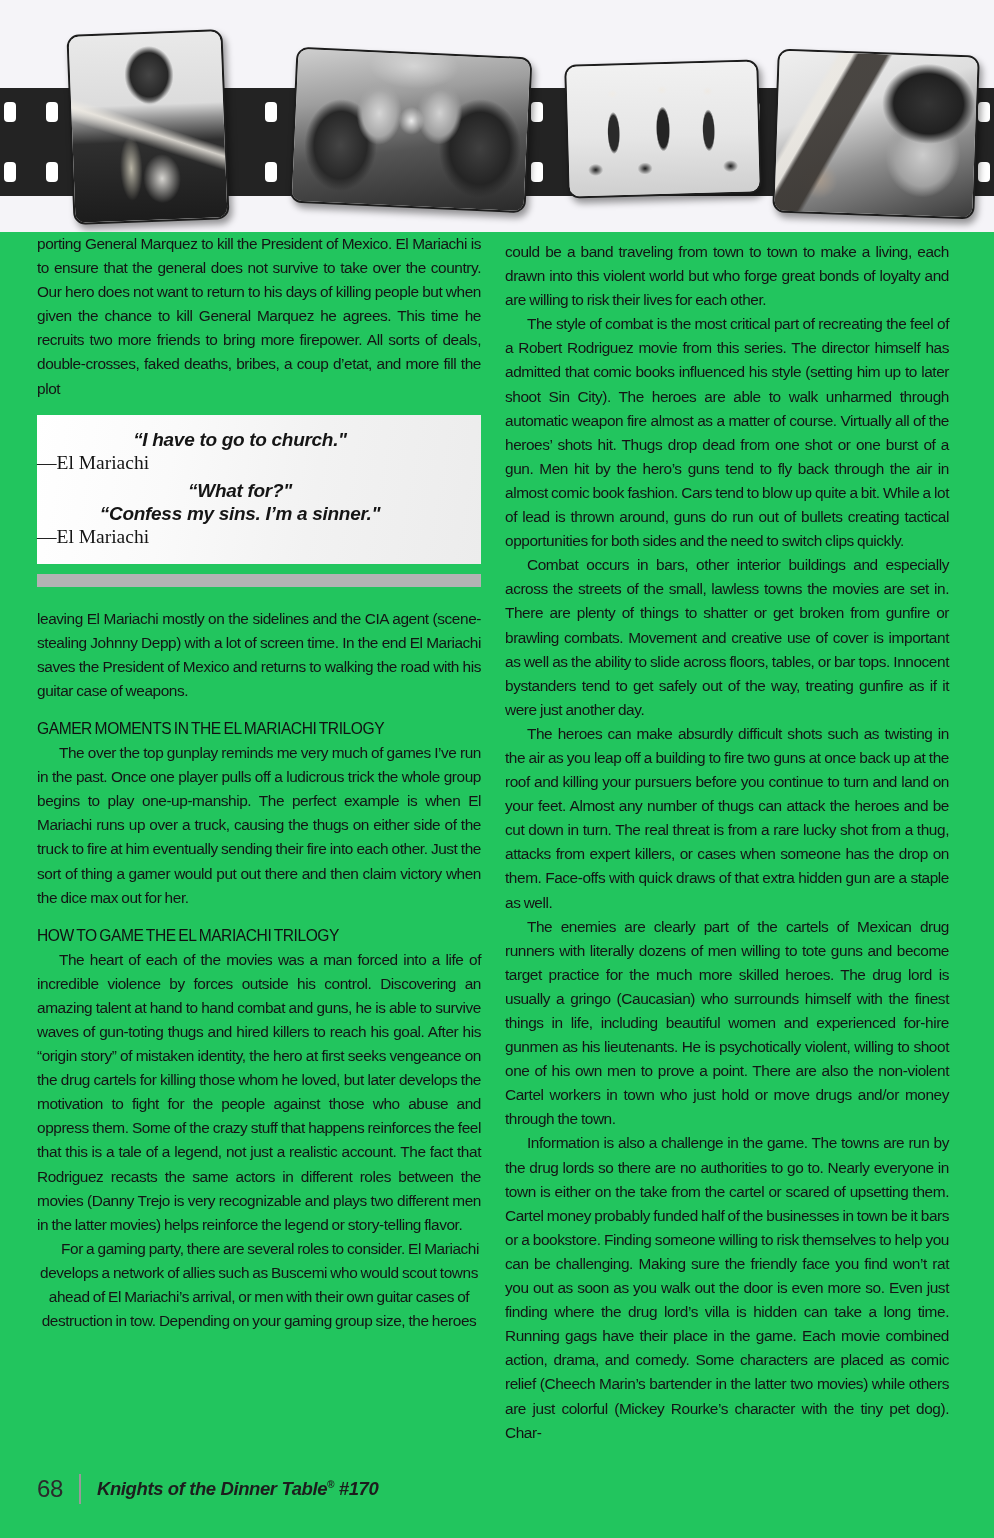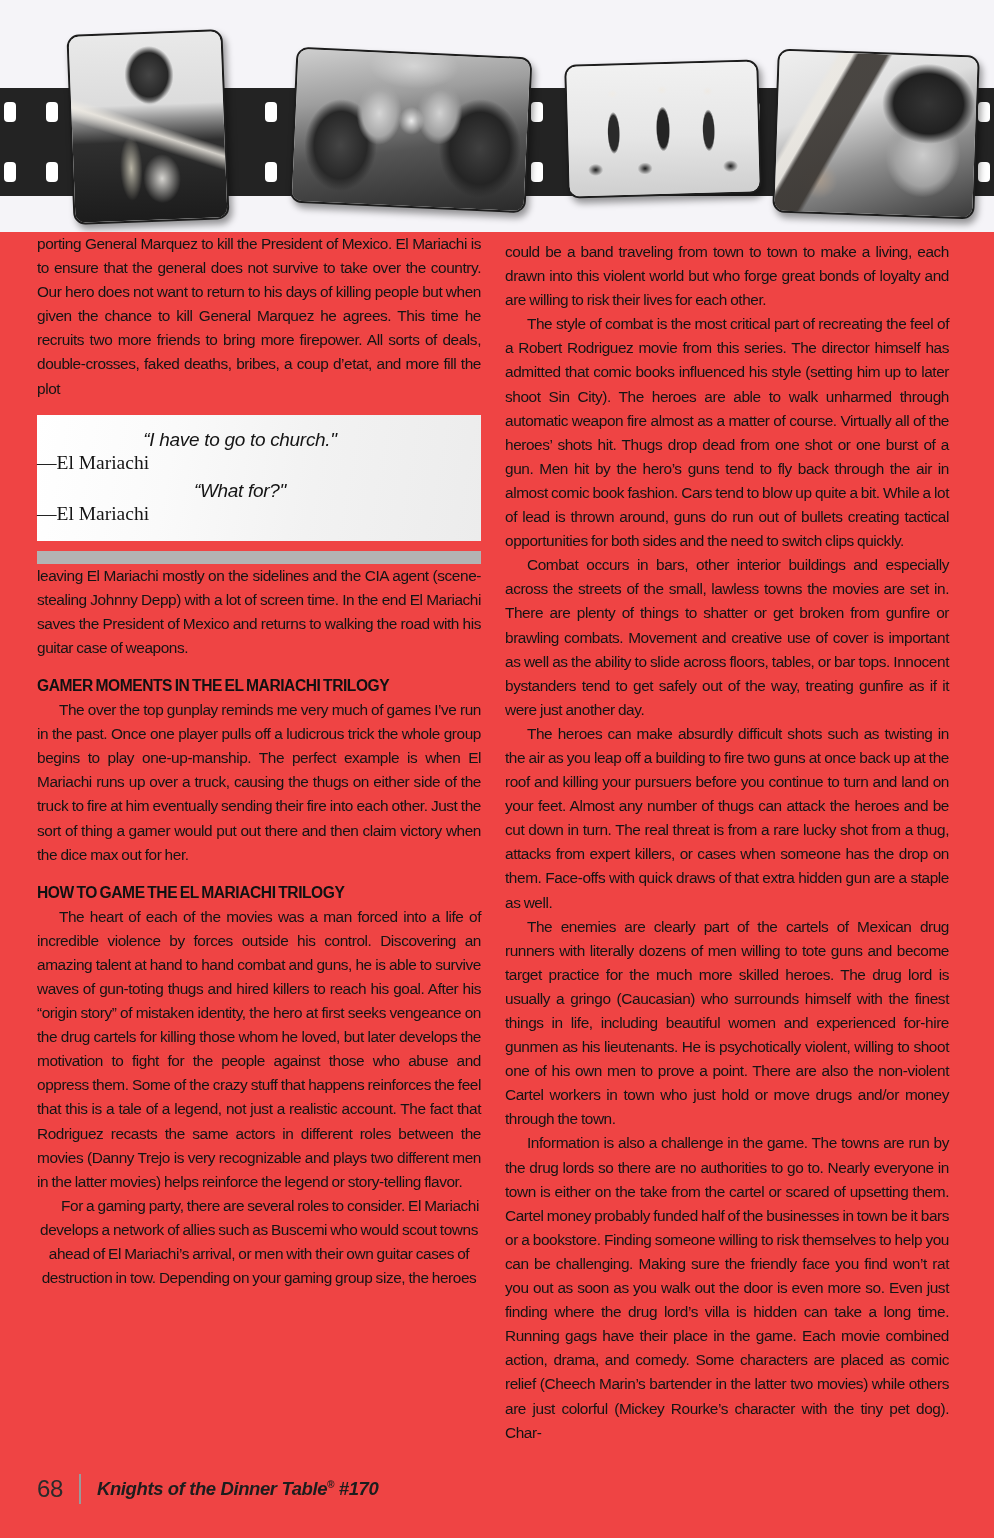--- a/index.html
+++ b/index.html
@@ -4,21 +4,21 @@
 <style>
   html, body {
     margin: 0;
     padding: 0;
     background: #ffffff;
   }
   .page {
     position: relative;
     width: 994px;
     height: 1538px;
-    background: #ef4444;
+    background: #22c55e;
     overflow: hidden;
     font-family: "Liberation Sans", sans-serif;
     color: #1a1a1a;
   }
 
   
   .banner {
     position: absolute;
     left: 0;
     top: 0;
@@ -161,40 +161,40 @@
     color: #141414;
     -webkit-font-smoothing: antialiased;
   }
   p.body.indent { text-indent: 22px; }
   p.body.last { text-align: center; }
 
   h2.section {
     margin: 17px 0 3px 0;
     font-family: "Liberation Sans", sans-serif;
     font-size: 15.6px;
-    font-weight: bold;
+    font-weight: normal;
     letter-spacing: -0.45px;
     word-spacing: -1.2px;
     color: #111111;
     text-transform: uppercase;
   }
 
   
   .quotebox {
     margin: 14px 0 0 0;
     width: 444px;
     padding: 14px 8px 12px 0;
     background: linear-gradient(100deg, #ffffff 0%, #fafafa 30%, #f2f2f2 62%, #ececec 100%);
     box-sizing: border-box;
   }
   .q-line {
     text-align: center;
     font-family: "Liberation Sans", sans-serif;
     font-style: italic;
-    font-weight: normal;
+    font-weight: bold;
     font-size: 19px;
     letter-spacing: -0.3px;
     color: #151515;
     margin: 0 0 1px 0;
     padding-right: 30px;
   }
   .q-attrib {
     font-family: "Liberation Serif", serif;
     font-size: 19.5px;
     color: #151515;
@@ -291,25 +291,26 @@
   <div class="columns">
 
     <div class="col col-left">
 
       <p class="body">porting General Marquez to kill the President of Mexico.  El Mariachi is to ensure that the general does not survive to take over the country.  Our hero does not want to return to his days of killing people but when given the chance to kill General Marquez he agrees.  This time he recruits two more friends to bring more firepower.  All sorts of deals, double-crosses, faked deaths, bribes, a coup d’etat, and more fill the plot</p>
 
       <div class="quotebox">
         <p class="q-line">“I have to go to church."</p>
         <p class="q-attrib">—El Mariachi</p>
         <p class="q-line">“What for?"</p>
+        <p class="q-line">“Confess my sins. I’m a sinner."</p>
         <p class="q-attrib tight">—El Mariachi</p>
       </div>
       <div class="graybar"></div>
 
-      <p class="body" style="">leaving El Mariachi mostly on the sidelines and the CIA agent (scene-stealing Johnny Depp) with a lot of screen time.   In the end El Mariachi saves the President of Mexico and returns to walking the road with his guitar case of weapons.</p>
+      <p class="body" style="margin-top:20px;">leaving El Mariachi mostly on the sidelines and the CIA agent (scene-stealing Johnny Depp) with a lot of screen time.   In the end El Mariachi saves the President of Mexico and returns to walking the road with his guitar case of weapons.</p>
 
       <h2 class="section">GAMER MOMENTS IN THE EL MARIACHI TRILOGY</h2>
       <p class="body indent">The over the top gunplay reminds me very much of games I’ve run in the past.  Once one player pulls off a ludicrous trick the whole group begins to play one-up-manship.  The perfect example is when El Mariachi runs up over a truck, causing the thugs on either side of the truck to fire at him eventually sending their fire into each other.  Just the sort of thing a gamer would put out there and then claim victory when the dice max out for her.</p>
 
       <h2 class="section">HOW TO GAME THE EL MARIACHI TRILOGY</h2>
       <p class="body indent">The heart of each of the movies was a man forced into a life of incredible violence by forces outside his control.  Discovering an amazing talent at hand to hand combat and guns, he is able to survive waves of gun-toting thugs and hired killers to reach his goal.  After his “origin story” of mistaken identity, the hero at first seeks vengeance on the drug cartels for killing those whom he loved, but later develops the motivation to fight for the people against those who abuse and oppress them.  Some of the crazy stuff that happens reinforces the feel that this is a tale of a legend, not just a realistic account. The fact that Rodriguez recasts the same actors in different roles between the movies (Danny Trejo is very recognizable and plays two different men in the latter movies) helps reinforce the legend or story-telling flavor.</p>
       <p class="body indent last">For a gaming party, there are several roles to consider.  El Mariachi develops a network of allies such as Buscemi who would scout towns ahead of El Mariachi’s arrival, or men with their own guitar cases of destruction in tow.  Depending on your gaming group size, the heroes</p>
     </div>
 
     <div class="col col-right">

